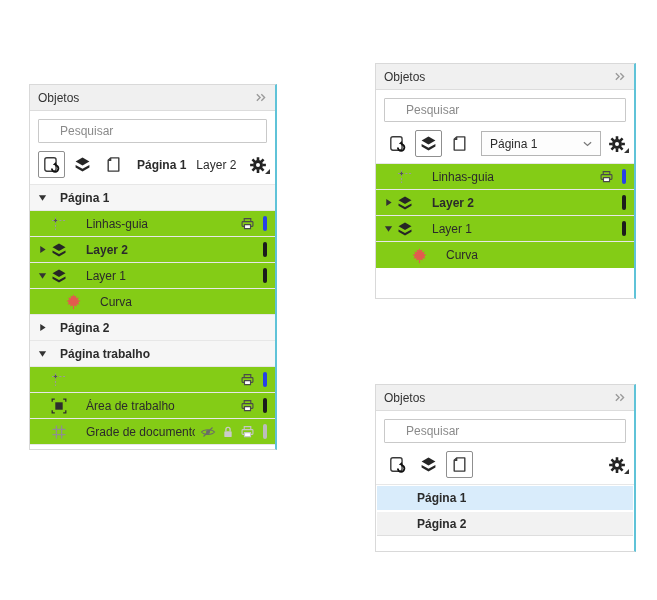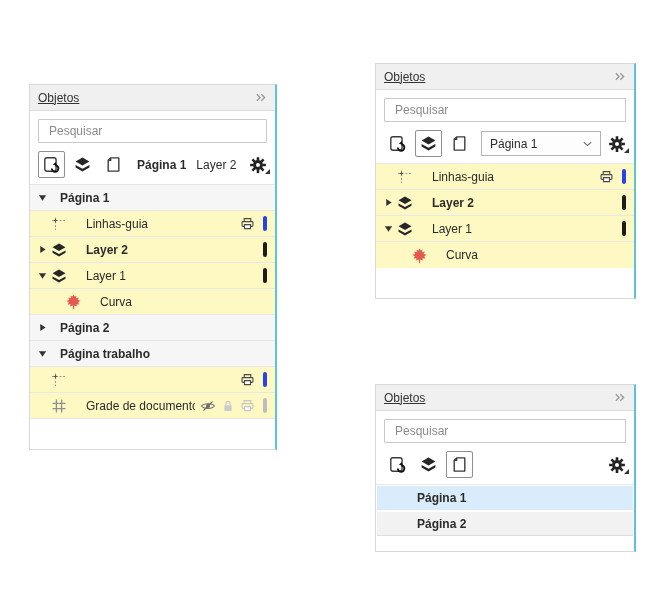--- a/index.html
+++ b/index.html
@@ -5,43 +5,43 @@
   html,body{margin:0;padding:0;}
   body{width:657px;height:600px;background:#ffffff;position:relative;overflow:hidden;
        font-family:"Liberation Sans",sans-serif;}
   .panel{position:absolute;background:#fff;border:1px solid #d9d9d9;border-right:2px solid #5fc3d8;
          display:flex;flex-direction:column;box-sizing:border-box;}
   .p1{left:29px;top:84px;width:248px;height:366px;}
   .p2{left:375px;top:63px;width:261px;height:236px;}
   .p3{left:375px;top:384px;width:261px;height:168px;}
   .panel-header{height:25px;background:#f0f0f0;display:flex;align-items:center;
                 padding:0 8px;border-bottom:1px solid #dcdcdc;flex:none;}
-  .panel-title{font-size:12px;color:#333;text-decoration:underline;}
+  .panel-title{font-size:12px;color:#333;}
   .collapse{margin-left:auto;display:flex;align-items:center;cursor:pointer;}
   .search{margin:8px 8px 6px;height:22px;border:1px solid #c9c9c9;border-radius:1px;
-          font-size:12px;color:#444;padding:0 10px;outline:none;flex:none;
+          font-size:12px;color:#444;padding:0 21px;outline:none;flex:none;
           font-family:"Liberation Sans",sans-serif;}
   .search::placeholder{color:#8a8a8a;opacity:1;}
   .toolbar{display:flex;align-items:center;padding:2px 8px 6px 8px;flex:none;}
   .tb-btns{display:flex;align-items:center;gap:4px;}
   .tbtn{width:25px;height:25px;display:flex;align-items:center;justify-content:center;
         border:1px solid transparent;border-radius:2px;cursor:pointer;}
   .tbtn.active{border-color:#8f8f8f;}
   .tb-label{font-size:12px;color:#2b2b2b;margin-left:10px;white-space:nowrap;}
   .tb-label.b{font-weight:bold;}
   .dropdown{display:flex;align-items:center;height:23px;border:1px solid #b5b5b5;
             background:#fdfdfd;padding:0 8px;width:102px;font-size:12px;color:#2b2b2b;
             margin-left:8px;cursor:pointer;}
   .dropdown .caret{margin-left:auto;display:flex;}
   .gearwrap{margin-left:auto;position:relative;display:flex;align-items:center;cursor:pointer;}
   .gearwrap::after{content:'';position:absolute;right:-3px;bottom:0;
                    border-left:5px solid transparent;border-bottom:5px solid #333;}
   .rows{flex:1;overflow:hidden;border-top:1px solid #e7e7e7;}
   .row{height:26px;display:flex;align-items:center;padding:0 8px 0 4px;
-       background:#fef9c3;box-sizing:border-box;cursor:pointer;}
+       background:#84cc16;box-sizing:border-box;cursor:pointer;}
   .row.divider{border-bottom:1px solid #e7e7e7;}
   .row.group{background:#f6f6f6;}
   .exp{width:16px;display:flex;justify-content:center;align-items:center;flex:none;}
   .ric{width:18px;display:flex;justify-content:center;align-items:center;flex:none;}
   .ind{width:14px;flex:none;}
   .lbl{font-size:12px;color:#2b2b2b;white-space:nowrap;overflow:hidden;}
   .lbl.b{font-weight:bold;}
   .row.group .lbl{margin-left:10px;}
   .row .lbl.item{margin-left:18px;}
   .push{margin-left:auto;}
@@ -201,20 +201,39 @@
             <rect x="2.2" y="6" width="11.6" height="5" rx="0.8" fill="none" stroke="#4a4a4a" stroke-width="1.2"></rect>
             <path d="M4.8 9.2h6.4v4.2H4.8z" fill="#fff" stroke="#4a4a4a" stroke-width="1.2"></path>
           </svg>
         </span>
         <span class="bar" style="background: rgb(39, 66, 230);"></span>
       </div>
       <div class="row divider">
         <span class="exp"></span>
         <span class="ric">
           <svg width="16" height="16" viewBox="0 0 16 16">
+            <rect x="4.3" y="4.3" width="7.4" height="7.4" fill="#2e2e2e"></rect>
+            <path d="M1.2 3.8V1.2h2.6M12.2 1.2h2.6v2.6M14.8 12.2v2.6h-2.6M3.8 14.8H1.2v-2.6" fill="none" stroke="#2e2e2e" stroke-width="1.3"></path>
+          </svg>
+        </span>
+        <span class="lbl item">Área de trabalho</span>
+        <span class="push"></span>
+        <span class="tic">
+          <svg width="15" height="15" viewBox="0 0 16 16">
+            <path d="M4.5 6V2.8h7V6" fill="none" stroke="#4a4a4a" stroke-width="1.2"></path>
+            <rect x="2.2" y="6" width="11.6" height="5" rx="0.8" fill="none" stroke="#4a4a4a" stroke-width="1.2"></rect>
+            <path d="M4.8 9.2h6.4v4.2H4.8z" fill="#fff" stroke="#4a4a4a" stroke-width="1.2"></path>
+          </svg>
+        </span>
+        <span class="bar" style="background: rgb(28, 28, 28);"></span>
+      </div>
+      <div class="row divider">
+        <span class="exp"></span>
+        <span class="ric">
+          <svg width="16" height="16" viewBox="0 0 16 16">
             <path d="M5.4 1.5v13M10.6 1.5v13M1.5 5.4h13M1.5 10.6h13" fill="none" stroke="#8f8f8f" stroke-width="1.3"></path>
           </svg>
         </span>
         <span class="lbl item">Grade de documento</span>
         <span class="push"></span>
         <span class="tic">
           <svg width="16" height="16" viewBox="0 0 16 16">
             <path d="M1.5 8C3.8 4.9 12.2 4.9 14.5 8 12.2 11.1 3.8 11.1 1.5 8Z" fill="none" stroke="#6a6a6a" stroke-width="1.1"></path>
             <circle cx="8" cy="8" r="2" fill="#6a6a6a"></circle>
             <path d="M3.5 12.5 12.5 3.5" stroke="#6a6a6a" stroke-width="1.1"></path>

